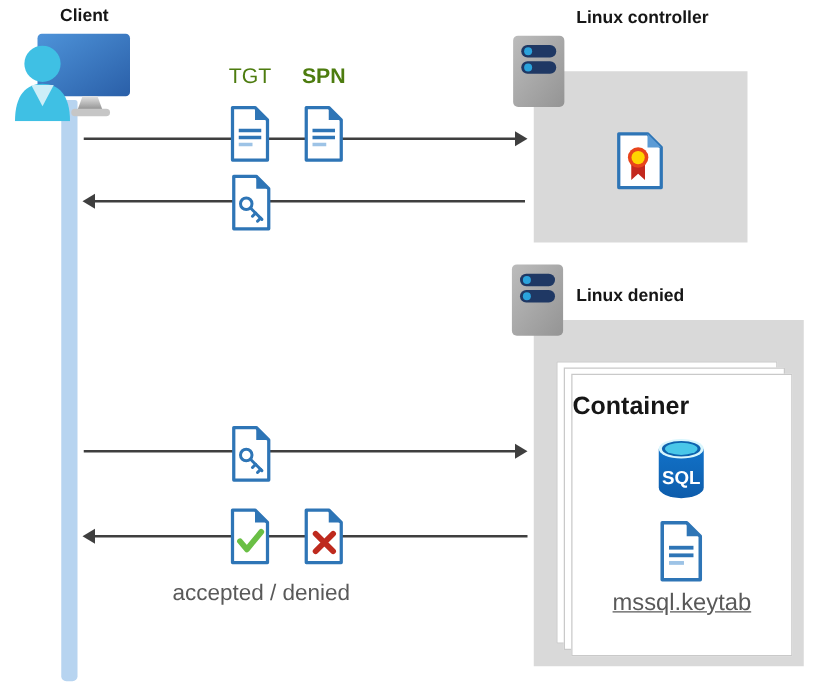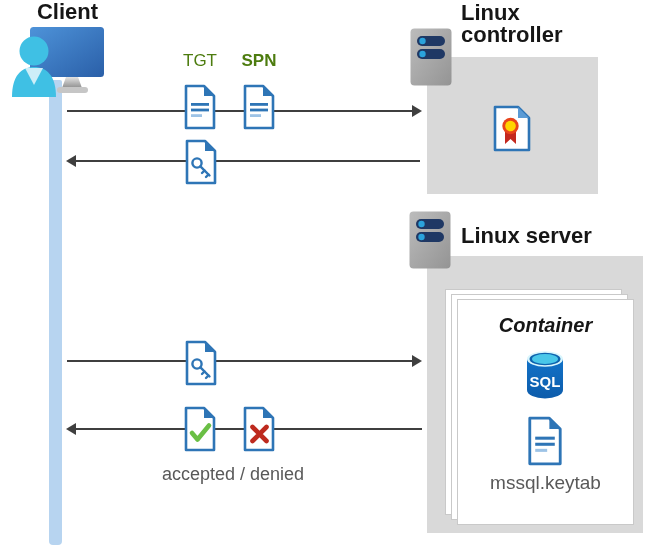--- a/index.html
+++ b/index.html
@@ -9,45 +9,45 @@
   }
   .abs { position:absolute; }
 
   
   .lifeline {
     position:absolute; left:49px; top:80px; width:13px; height:465px;
     background:#b7d4f0; border-radius:2px 2px 4px 4px; z-index:1;
   }
 
   
-  .title { font-weight:bold; color:#161616; font-size:22px; line-height:22px; }
+  .title { font-weight:bold; color:#161616; font-size:14px; line-height:22px; }
   .small-label { font-size:17px; color:#4d7c0f; text-align:center; }
   .gray-label { font-size:18px; color:#595959; }
 
   .client-label   { left:25px; top:1px; width:85px; text-align:center; z-index:5; }
   .tgt-label      { left:181px; top:51px; width:38px; z-index:5; }
   .spn-label      { left:240px; top:51px; width:38px; z-index:5;font-weight:bold; }
   .dc-label       { left:461px; top:2px; width:112px; z-index:5; }
   .linux-label    { left:461px; top:225px; width:180px; white-space:nowrap; z-index:5; }
-  .result-label   { left:138px; top:464px; width:190px; text-align:center; z-index:5; }
+  .result-label   { left:138px; top:464px; width:190px; z-index:5; }
 
   
   .zone { position:absolute; background:#d9d9d9; z-index:0; }
   .dc-zone    { left:427px; top:57px;  width:171px; height:137px; }
   .linux-zone { left:427px; top:256px; width:216px; height:277px; }
 
   
   .card { position:absolute; width:175px; height:224px; background:#fff; border:1px solid #c9c9c9; z-index:2; }
   .card-back2 { left:445px; top:289px; }
   .card-back1 { left:451px; top:294px; }
   .card-front { left:457px; top:299px; z-index:3; }
-  .container-label { position:absolute; left:0; top:14px; width:100%; text-align:center; font-size:20px;font-style:italic; }
+  .container-label { position:absolute; left:0; top:14px; width:100%; text-align:left; font-size:20px; }
   .sql-icon    { position:absolute; left:67px; top:50px; }
   .keytab-icon { position:absolute; left:68px; top:116px; }
-  .keytab-label { position:absolute; left:0; top:172px; width:100%; text-align:center; font-size:19px; }
+  .keytab-label { position:absolute; left:0; top:172px; width:100%; text-align:center; font-size:19px;text-decoration:underline; }
 
   
   .arrow { position:absolute; height:2px; background:#3f3f3f; z-index:3; }
   .arrow.head-right::after {
     content:""; position:absolute; right:-10px; top:-5px; width:0; height:0;
     border-left:10px solid #3f3f3f; border-top:6px solid transparent; border-bottom:6px solid transparent;
   }
   .arrow.head-left::before {
     content:""; position:absolute; left:-10px; top:-5px; width:0; height:0;
     border-right:10px solid #3f3f3f; border-top:6px solid transparent; border-bottom:6px solid transparent;
@@ -179,21 +179,21 @@
     <circle cx="18.5" cy="21" r="5.3" fill="#ffd400"></circle>
   </svg>
 
   <svg class="abs linux-server" width="42" height="58" viewBox="0 0 42 58">
     <rect x="0.5" y="0.5" width="41" height="57" rx="4" fill="url(#servGrad)"></rect>
     <rect x="7" y="8" width="28" height="10" rx="5" fill="#1f3864"></rect>
     <circle cx="12.5" cy="13" r="3.2" fill="#2ba3dc"></circle>
     <rect x="7" y="21" width="28" height="10" rx="5" fill="#1f3864"></rect>
     <circle cx="12.5" cy="26" r="3.2" fill="#2ba3dc"></circle>
   </svg>
-  <div class="abs title linux-label">Linux server</div>
+  <div class="abs title linux-label">Linux denied</div>
   <div class="zone linux-zone"></div>
 
   <div class="card card-back2"></div>
   <div class="card card-back1"></div>
   <div class="card card-front">
     <div class="title container-label">Container</div>
     <svg class="sql-icon" width="40" height="50" viewBox="0 0 40 50">
       <path d="M2,9 L2,40 A18,8.5 0 0 0 38,40 L38,9 Z" fill="url(#sqlGrad)"></path>
       <ellipse cx="20" cy="9" rx="18" ry="7.8" fill="#d9f6fd"></ellipse>
       <ellipse cx="20" cy="9" rx="15.5" ry="6.2" fill="#0e63ae"></ellipse>

